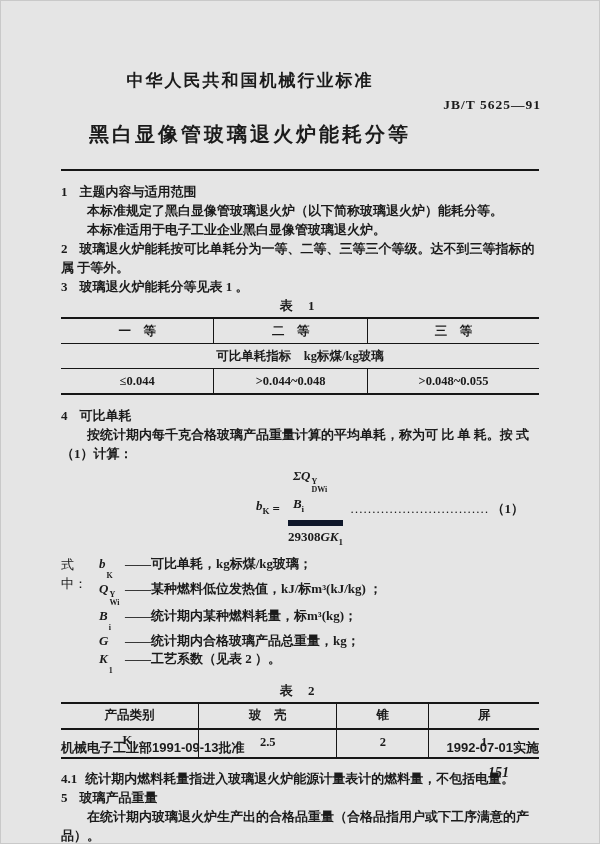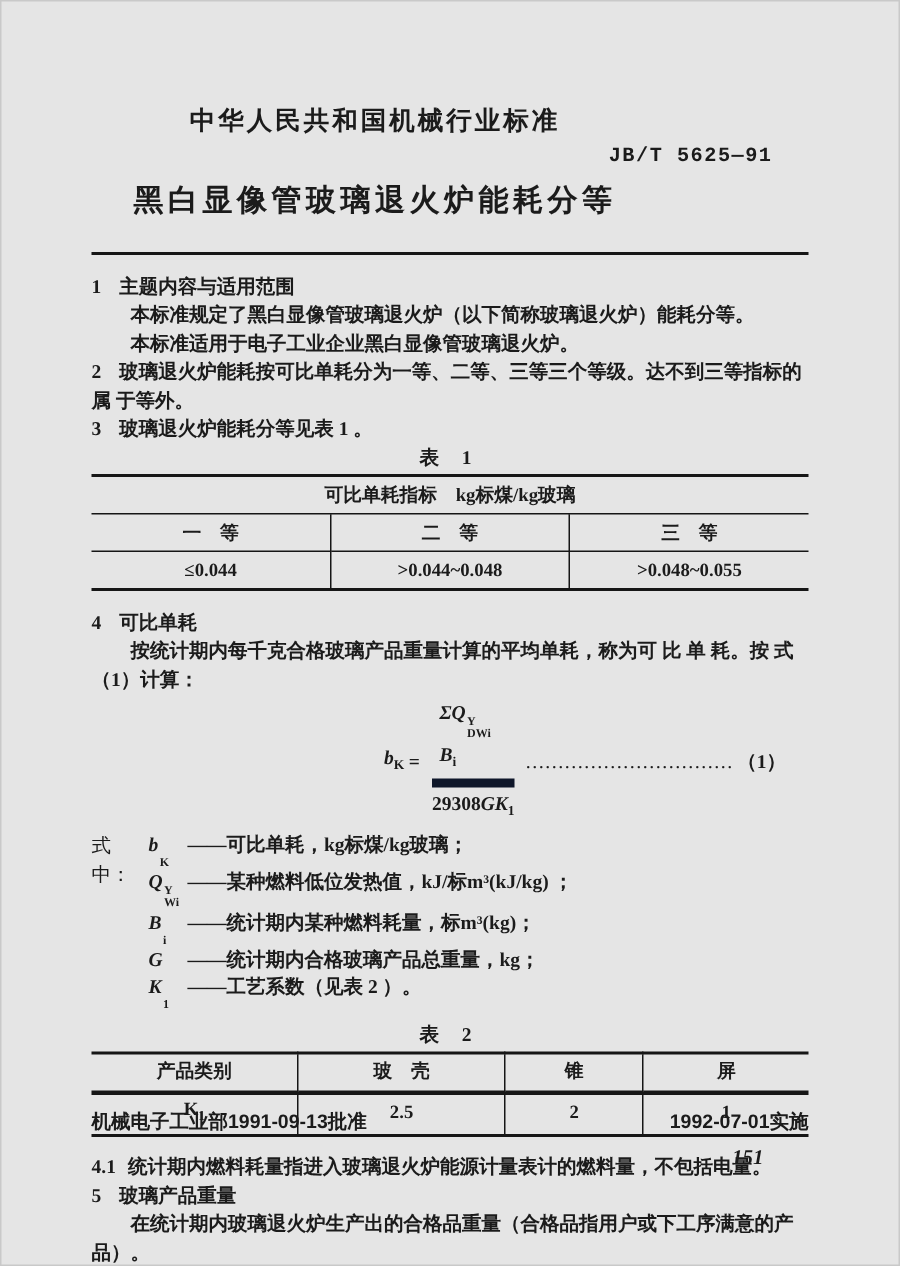--- a/index.html
+++ b/index.html
@@ -12,23 +12,23 @@
     color:#1b1b1b;
     font-family:"Liberation Serif","DejaVu Serif",serif;
     overflow:hidden;
   }
   
   .std-name {
     margin-top:68px; padding-right:100px;
     text-align:center; font-weight:700; font-size:17px; letter-spacing:2px;
   }
   .std-code {
-    margin-top:5px; padding:0 84px 0 0;
+    margin-top:5px; padding:0 58px 0 0;
     text-align:right; font-weight:700; font-size:13.5px;
-    font-family:Liberation Mono, monospace; letter-spacing:1px;
+    font-family:Liberation Serif, serif; letter-spacing:1px;
   }
   .doc-title {
     margin:8px 0 0 0; padding-right:100px;
     text-align:center; font-weight:700; font-size:20px; letter-spacing:3px;
   }
   .rule { height:0; border-top:2.5px solid #161616; margin:0 60px; }
   .rule-top { margin-top:21px; }
 
   
   .content { padding:0 60px; font-size:13px; line-height:19px; font-weight:600; }
@@ -112,26 +112,26 @@
     <p class="para">本标准适用于电子工业企业黑白显像管玻璃退火炉。</p>
 
     <p class="cl"><span class="num">2</span><span>玻璃退火炉能耗按可比单耗分为一等、二等、三等三个等级。达不到三等指标的 属 于等外。</span></p>
 
     <p class="cl"><span class="num">3</span><span>玻璃退火炉能耗分等见表 1 。</span></p>
 
     <div class="tbl-caption">表  1</div>
     <table class="tbl">
       <tbody>
           <tr>
-        <td colspan="3">可比单耗指标　kg标煤/kg玻璃</td>
-      </tr>
-      <tr>
         <td class="vr" style="width:32%">一　等</td>
         <td class="vr" style="width:32%">二　等</td>
         <td style="width:36%">三　等</td>
+      </tr>
+      <tr>
+        <td colspan="3">可比单耗指标　kg标煤/kg玻璃</td>
       </tr>
       <tr>
         <td class="vr">≤0.044</td>
         <td class="vr">&gt;0.044~0.048</td>
         <td>&gt;0.048~0.055</td>
       </tr>
     </tbody>
       </table>
 
     <div class="clause-heading c4h">

